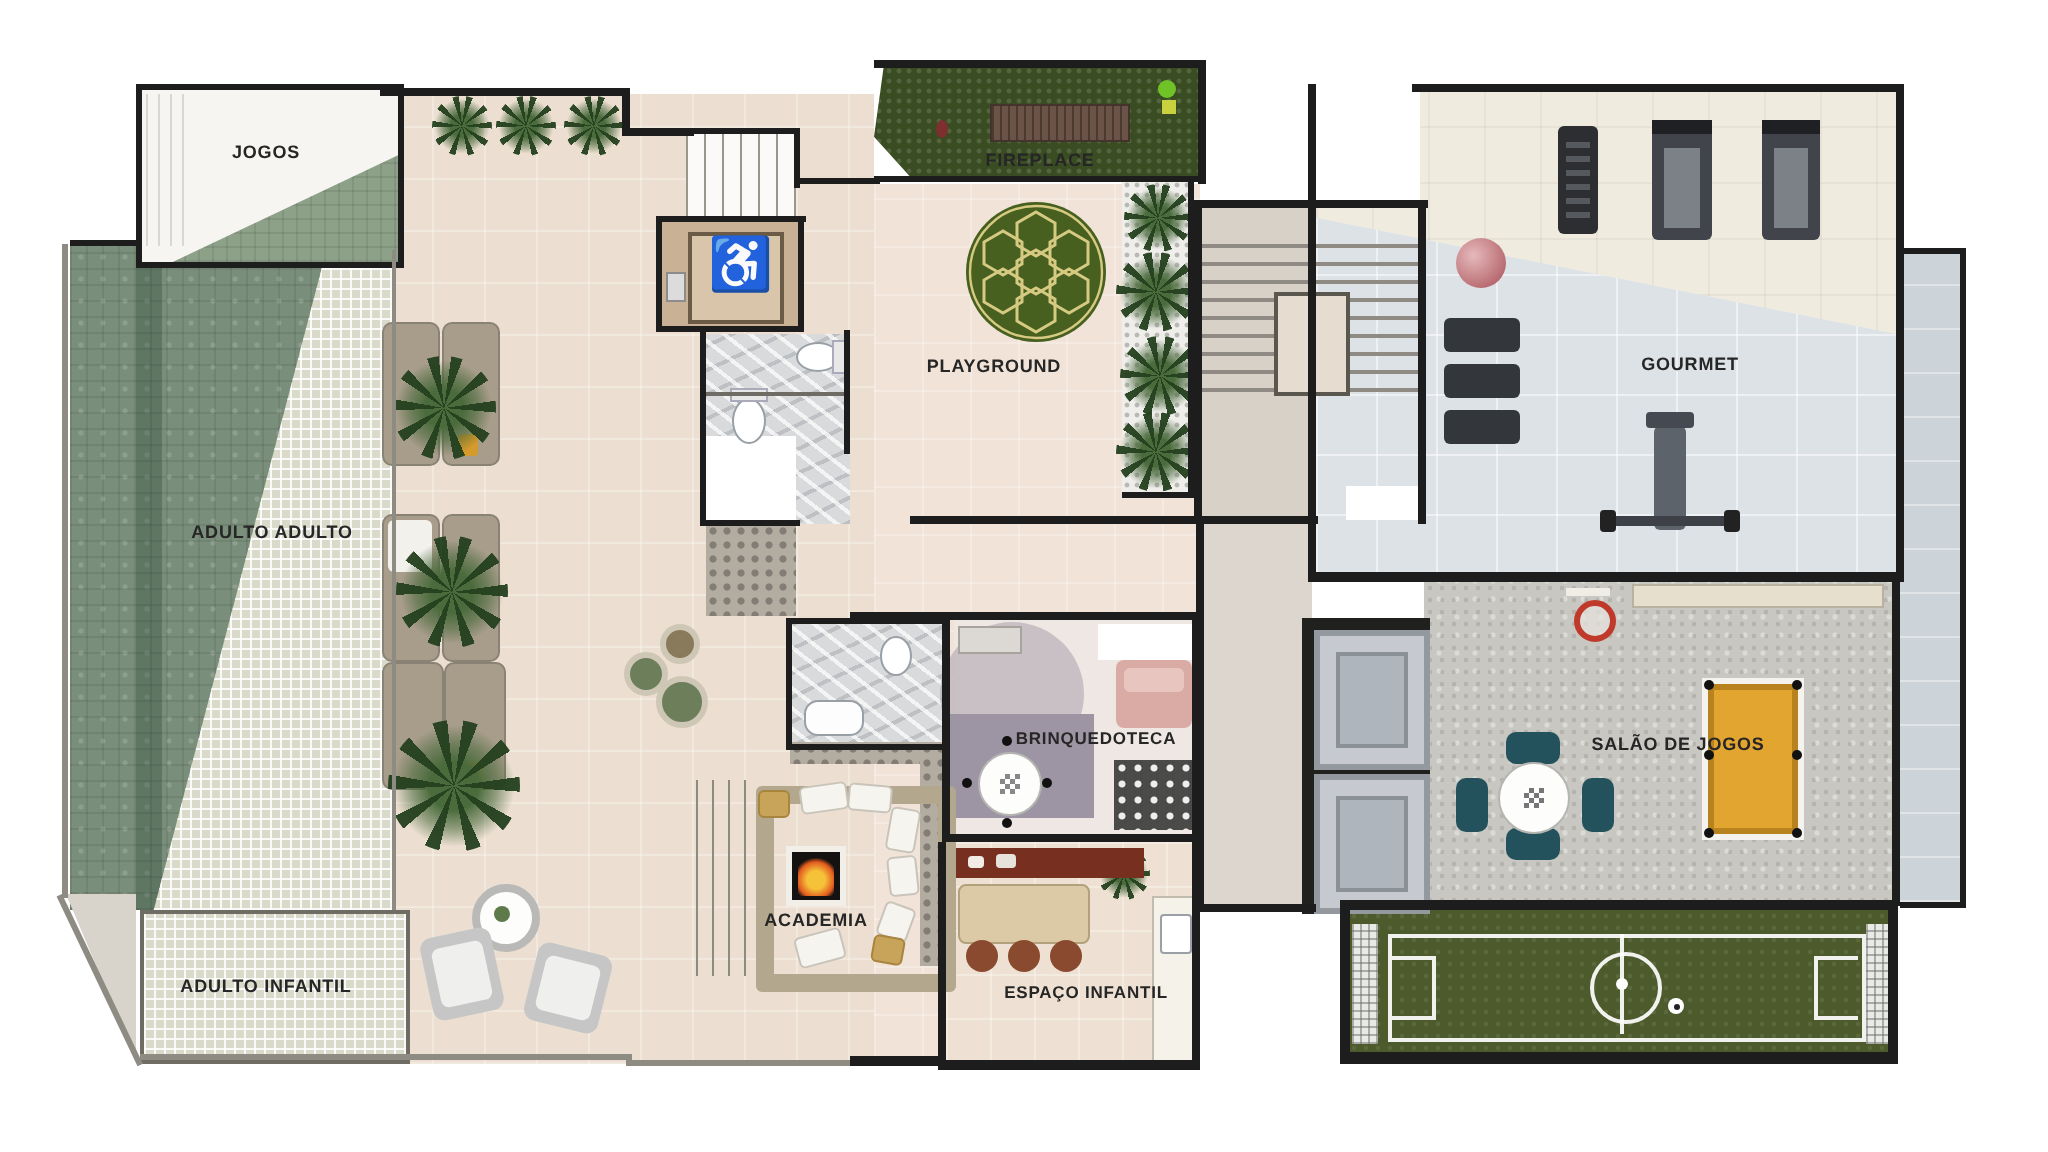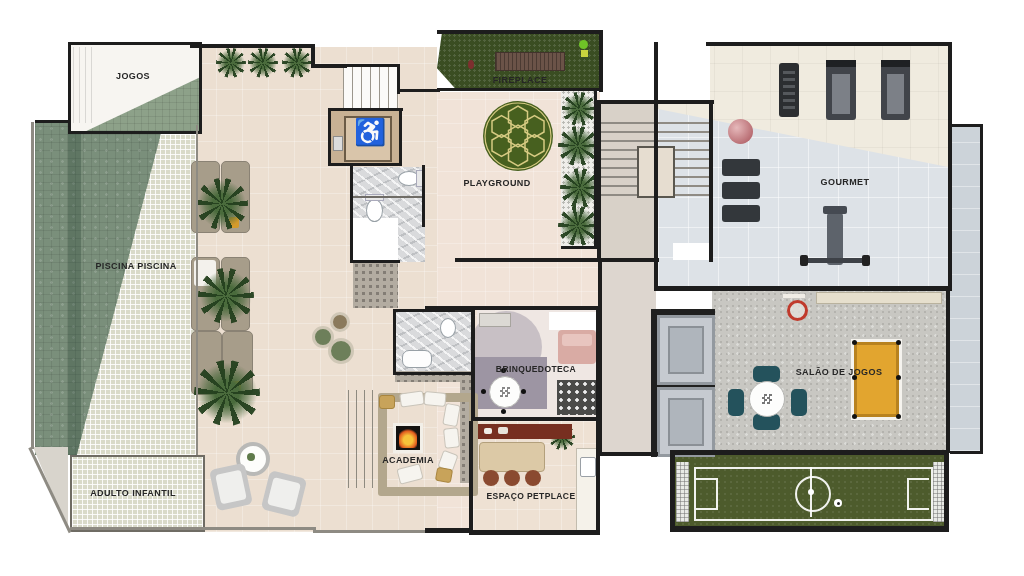--- a/index.html
+++ b/index.html
@@ -1,21 +1,21 @@
 <!DOCTYPE html>
 <html><head>
 <meta charset="utf-8">
 <style>
   html,body{margin:0;padding:0;background:#fff;}
   .plan{position:relative;width:1024px;height:576px;background:#fff;overflow:hidden;
         font-family:"Liberation Sans",sans-serif;}
   .a{position:absolute;}
   .lbl{position:absolute;transform:translate(-50%,-50%);font-size:9px;font-weight:bold;
        color:#262626;letter-spacing:.4px;white-space:nowrap;z-index:40;}
-  .lbl.sm{font-size:8.5px;}
+  .lbl.sm{font-size:8.5px;margin-left:12px;}
   .wall{position:absolute;background:#1d1d1d;z-index:30;}
   .gwall{position:absolute;background:#8e8b83;z-index:29;}
   .deck{background-color:#ecdfd1;background-image:
         repeating-linear-gradient(0deg,rgba(255,255,255,.28) 0 1px,transparent 1px 26px),
         repeating-linear-gradient(90deg,rgba(255,255,255,.28) 0 1px,transparent 1px 26px);}
   .deck2{background-color:#f1e3d8;background-image:
         repeating-linear-gradient(0deg,rgba(255,255,255,.25) 0 1px,transparent 1px 24px),
         repeating-linear-gradient(90deg,rgba(255,255,255,.25) 0 1px,transparent 1px 24px);}
   .mosaic{background-color:#7a8f7b;background-image:
         radial-gradient(rgba(255,255,255,.14) 1px,transparent 1.6px),
@@ -331,22 +331,22 @@
   <div class="wall" style="left:670px;top:526px;width:279px;height:6px;"></div>
   <div class="wall" style="left:944px;top:450px;width:5px;height:82px;"></div>
   <div class="wall" style="left:35px;top:120px;width:36px;height:3px;"></div>
   <div class="gwall" style="left:31px;top:122px;width:3px;height:327px;"></div>
   <div class="gwall" style="left:31px;top:447px;width:94px;height:3px;transform:rotate(64.5deg);transform-origin:left top;"></div>
   <div class="gwall" style="left:70px;top:527px;width:246px;height:3px;"></div>
   <div class="gwall" style="left:313px;top:530px;width:114px;height:3px;"></div>
   <div class="gwall" style="left:196px;top:125px;width:2px;height:330px;"></div>
 
   <span class="lbl" style="left:133px;top:76px;">JOGOS</span>
-  <span class="lbl" style="left:136px;top:266px;">PISCINA PISCINA</span>
+  <span class="lbl" style="left:136px;top:266px;">ADULTO ADULTO</span>
   <span class="lbl" style="left:133px;top:493px;">ADULTO INFANTIL</span>
   <span class="lbl" style="left:520px;top:80px;">FIREPLACE</span>
   <span class="lbl" style="left:497px;top:183px;">PLAYGROUND</span>
   <span class="lbl" style="left:845px;top:182px;">GOURMET</span>
   <span class="lbl sm" style="left:536px;top:369px;">BRINQUEDOTECA</span>
   <span class="lbl" style="left:408px;top:460px;">ACADEMIA</span>
-  <span class="lbl sm" style="left:531px;top:496px;">ESPAÇO PETPLACE</span>
+  <span class="lbl sm" style="left:531px;top:496px;">ESPAÇO INFANTIL</span>
   <span class="lbl" style="left:839px;top:372px;">SALÃO DE JOGOS</span>
 </div>
 
 </body></html>

